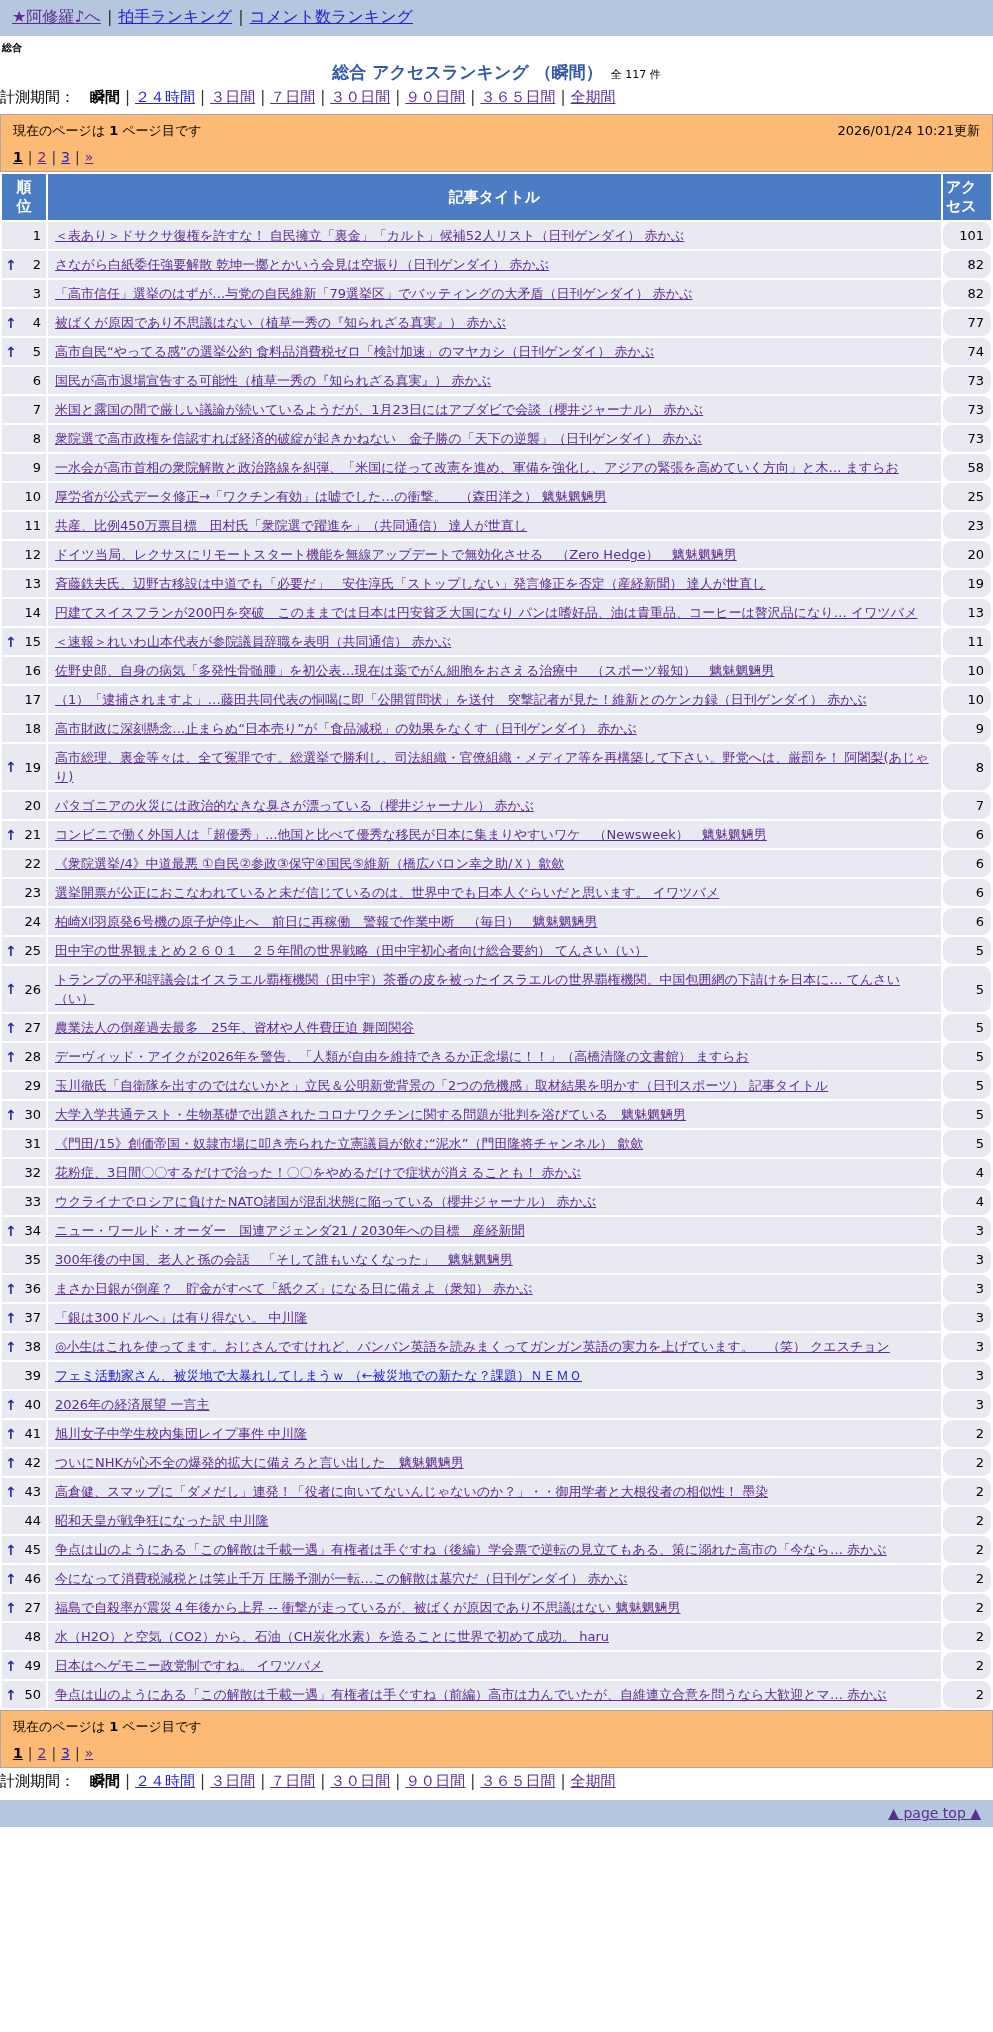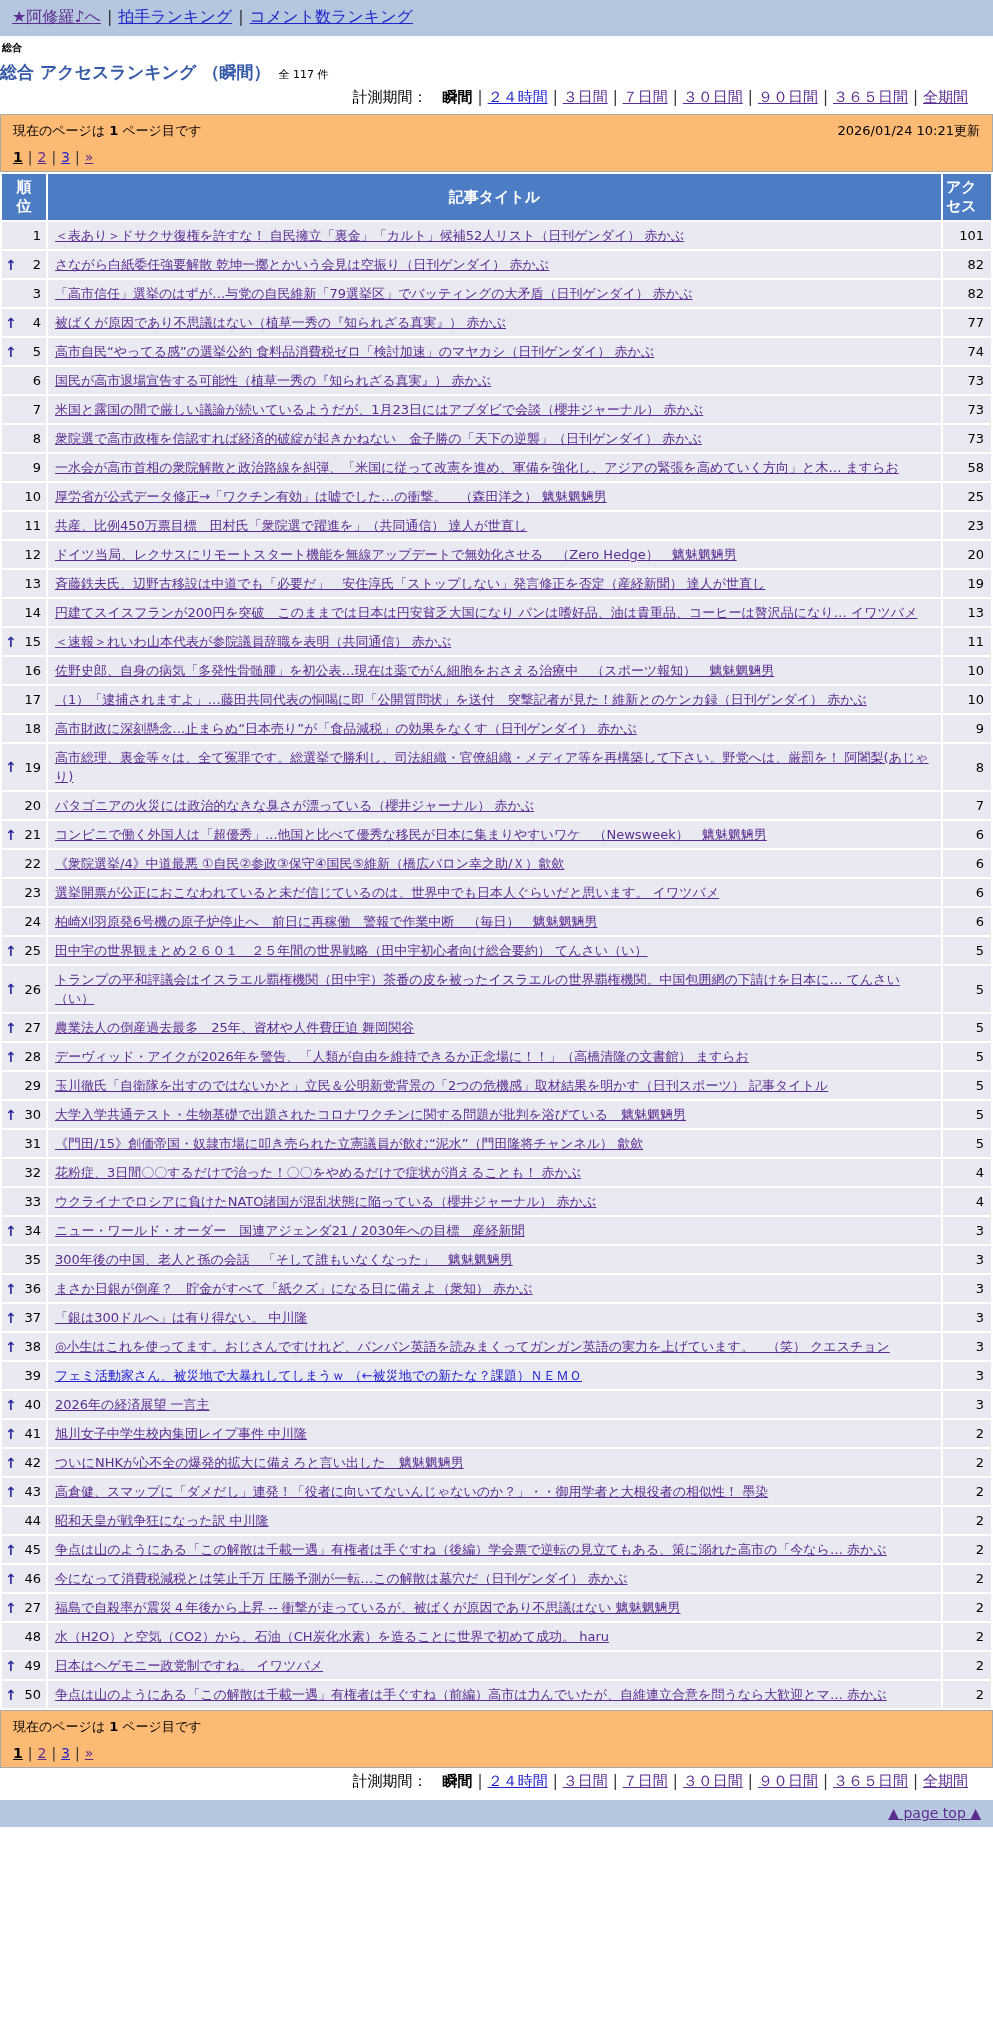--- a/index.html
+++ b/index.html
@@ -6,45 +6,45 @@
   body{width:993px;font-family:"DejaVu Sans","Liberation Sans",sans-serif;color:#000;}
   a{text-decoration:underline;cursor:pointer;}
   .lnk{color:#2222cc;}
   .vis{color:#5c2d91;}
   
   .topbar{background:#b5c7de;padding:7px 8px 8px 12px;font-size:16px;}
   .topbar .sep{color:#333;margin:0 6px;}
   
   .category{font-size:10px;font-weight:bold;margin:5px 2px 2px 2px;}
   
-  .titleline{margin:6px 0 2px 0;}
+  .titleline{text-align:center;margin:6px 0 2px 0;}
   .title-main{color:#3459a6;font-weight:bold;font-size:17px;}
   .title-count{font-size:11px;color:#000;margin-left:8px;}
   
-  .period{text-align:right;padding-right:25px;font-size:15px;margin:4px 0 7px 0;}
+  .period{padding-right:25px;font-size:15px;margin:4px 0 7px 0;}
   .period .cur{font-weight:bold;color:#000;}
   .period .sep{color:#333;margin:0 5px;}
   .period .plabel{color:#000;}
   
   .infobar{background:#fdba74;border:1px solid #a9a9a9;padding:7px 12px 6px 12px;font-size:13px;}
   .info-line1{display:flex;justify-content:space-between;}
   .info-line1 b{margin:0 4px;}
   .pagination{margin-top:9px;font-size:14px;}
   .pagination .sep{color:#333;margin:0 5px;}
   .pagination .curpage{font-weight:bold;color:#000;text-decoration:underline;}
   
   table.rank{width:100%;border-collapse:separate;border-spacing:2px;background:#fff;}
   table.rank th{background:#4b7cc4;color:#fff;font-weight:bold;font-size:15px;vertical-align:middle;}
   th.th-rank{width:44px;padding:4px 9px;word-break:break-all;box-sizing:border-box;text-align:center;}
   th.th-title{text-align:center;padding:4px 6px;}
   th.th-access{width:48px;padding:4px 3px;word-break:break-all;box-sizing:border-box;text-align:left;}
   table.rank td{background:#e9e9f1;font-size:13px;vertical-align:middle;}
   td.c-rank{width:44px;box-sizing:border-box;text-align:right;padding:4px 5px 4px 14px;position:relative;}
   td.c-title{padding:4px 7px;line-height:19px;}
-  td.c-access{width:48px;box-sizing:border-box;text-align:right;padding:4px 7px 4px 2px;}
+  td.c-access{width:48px;box-sizing:border-box;text-align:right;padding:4px 7px 4px 2px;border-radius:9px;}
   .uparrow{position:absolute;left:3px;top:50%;transform:translateY(-50%);color:#2a2aa0;font-weight:bold;font-size:14px;line-height:1;}
   td.c-title a{line-height:19px;}
   
   .bottombar{background:#b5c7de;padding:5px 12px 6px 12px;text-align:right;font-size:14px;margin-top:9px;}
   .spacer{height:56px;}
 </style>
 </head>
 <body>
 
 <div class="topbar" id="topnav"><a href="#" class="vis">★阿修羅♪へ</a><span class="sep">|</span><a href="#" class="lnk">拍手ランキング</a><span class="sep">|</span><a href="#" class="lnk">コメント数ランキング</a></div>

